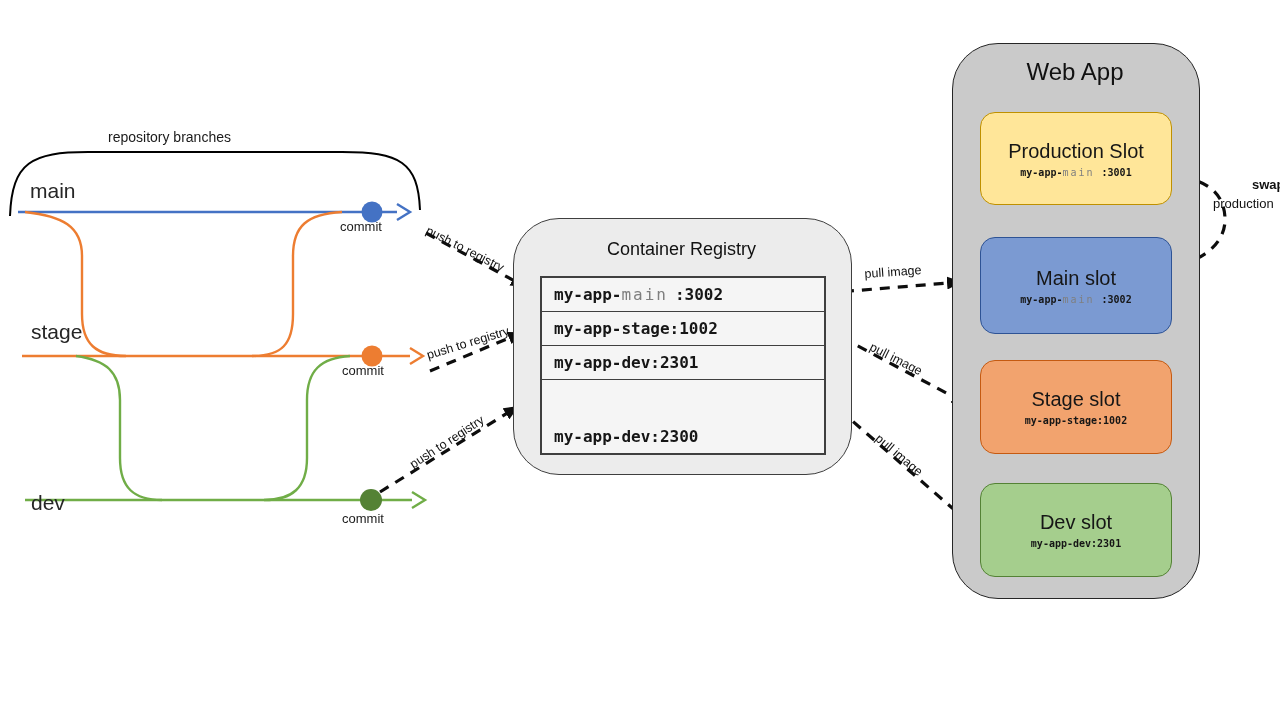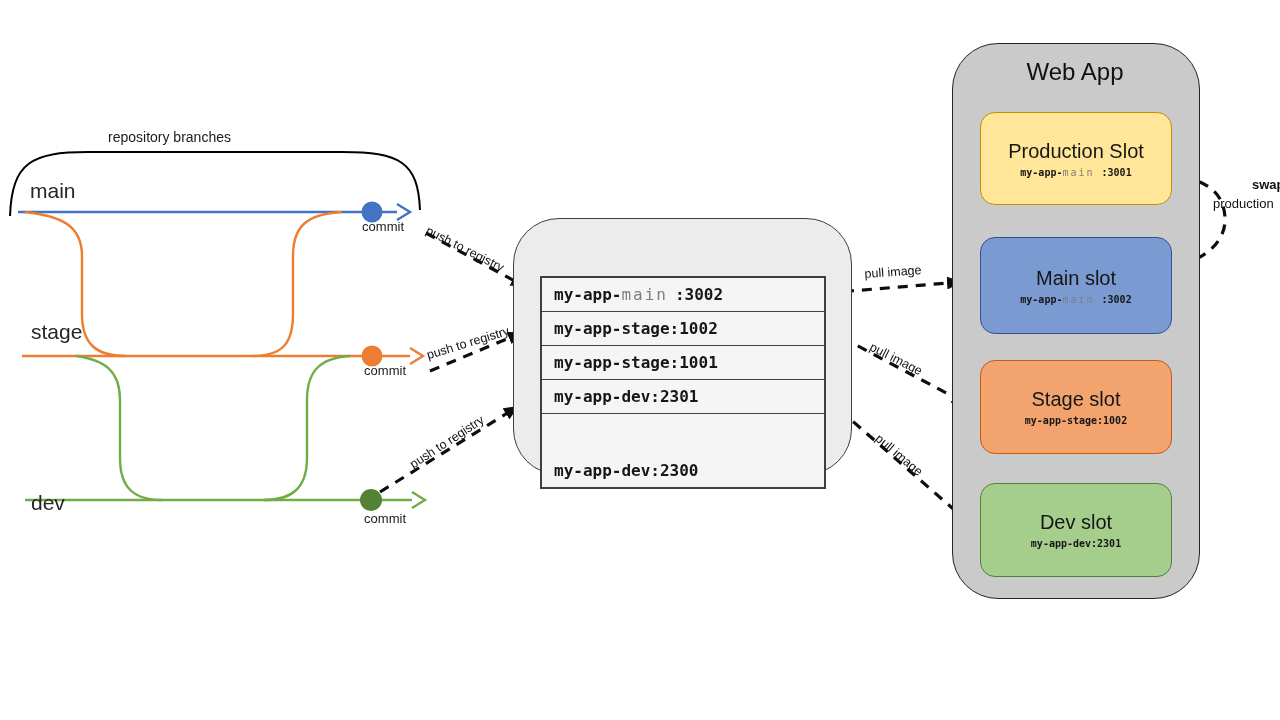--- a/index.html
+++ b/index.html
@@ -5,21 +5,21 @@
   html,body{margin:0;padding:0;background:#fff;}
   #canvas{position:relative;width:1280px;height:720px;background:#ffffff;overflow:hidden;
           font-family:"Liberation Sans",sans-serif;color:#1a1a1a;}
   #wires{position:absolute;left:0;top:0;width:1280px;height:720px;}
   .abs{position:absolute;}
   .lbl{white-space:nowrap;}
 
   
   .branch-name{font-size:21px;color:#262626;}
   .brace-label{font-size:14px;color:#1a1a1a;width:230px;}
-  .commit-lbl{font-size:13px;color:#1a1a1a;width:64px;text-align:right;}
+  .commit-lbl{font-size:13px;color:#1a1a1a;width:64px;text-align:left;}
   .push-lbl,.pull-lbl{font-size:12.5px;color:#111;transform-origin:center;}
 
   
   .s-main{stroke:var(--main_branch);}
   .s-stage{stroke:var(--stage_branch);}
   .s-dev{stroke:var(--dev_branch);}
   .wire{fill:none;stroke-width:2.4px;}
   .dash{fill:none;stroke:#0d0d0d;stroke-width:3.2px;stroke-dasharray:10 8;}
   .brace{fill:none;stroke:#000;stroke-width:2px;}
 
@@ -99,29 +99,27 @@
 
   <div class="abs commit-lbl lbl" style="left:340px;top:219px;">commit</div>
   <div class="abs commit-lbl lbl" style="left:342px;top:363px;">commit</div>
   <div class="abs commit-lbl lbl" style="left:342px;top:511px;">commit</div>
 
   <div class="abs push-lbl lbl" style="left:465px;top:249px;transform:translate(-50%,-50%) rotate(27deg);">push to registry</div>
   <div class="abs push-lbl lbl" style="left:468px;top:343px;transform:translate(-50%,-50%) rotate(-17deg);">push to registry</div>
   <div class="abs push-lbl lbl" style="left:447px;top:442px;transform:translate(-50%,-50%) rotate(-33deg);">push to registry</div>
 
   <div class="abs registry-box"></div>
+  <div class="abs registry-title lbl">Container Registry</div>
   <div class="abs img-table">
     <div class="img-row">
       <span class="mono"><span>my-app-</span><span class="muted">main</span><span>:3002</span></span>
     </div>
     <div class="img-row">
       <span class="mono">my-app-stage:1002</span>
-    </div>
-    <div class="img-row">
-      <span class="mono">my-app-stage:1001</span>
     </div>
     <div class="img-row">
       <span class="mono">my-app-dev:2301</span>
     </div>
     <div class="img-row">
       <span class="mono">my-app-dev:2300</span>
     </div>
   </div>
 
   <div class="abs pull-lbl lbl" style="left:893px;top:272px;transform:translate(-50%,-50%) rotate(-4deg);">pull image</div>

